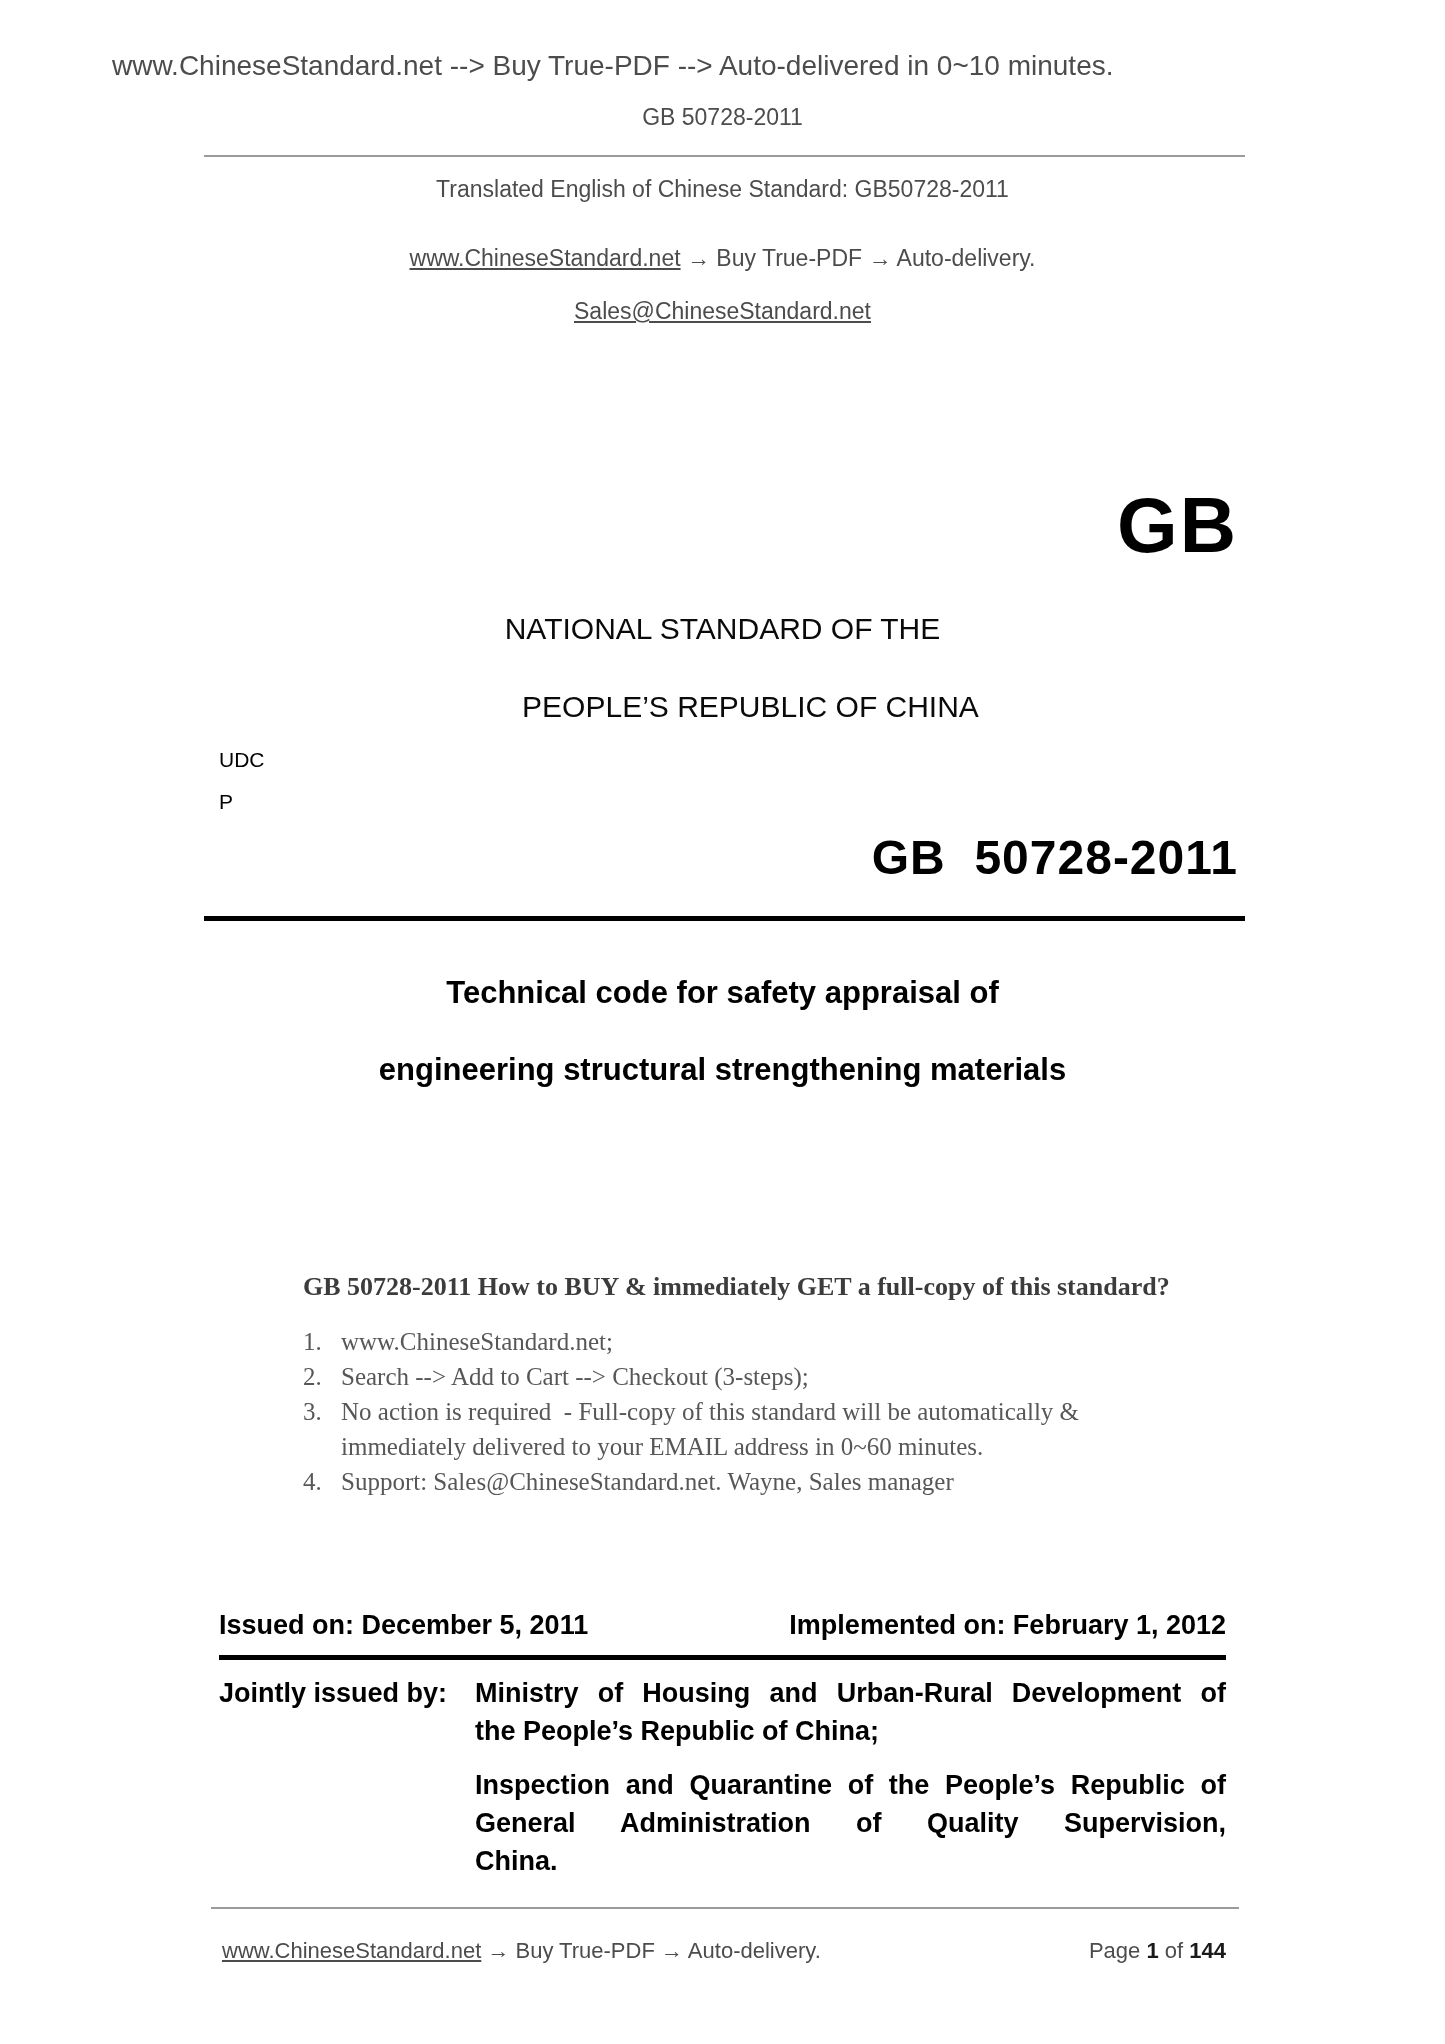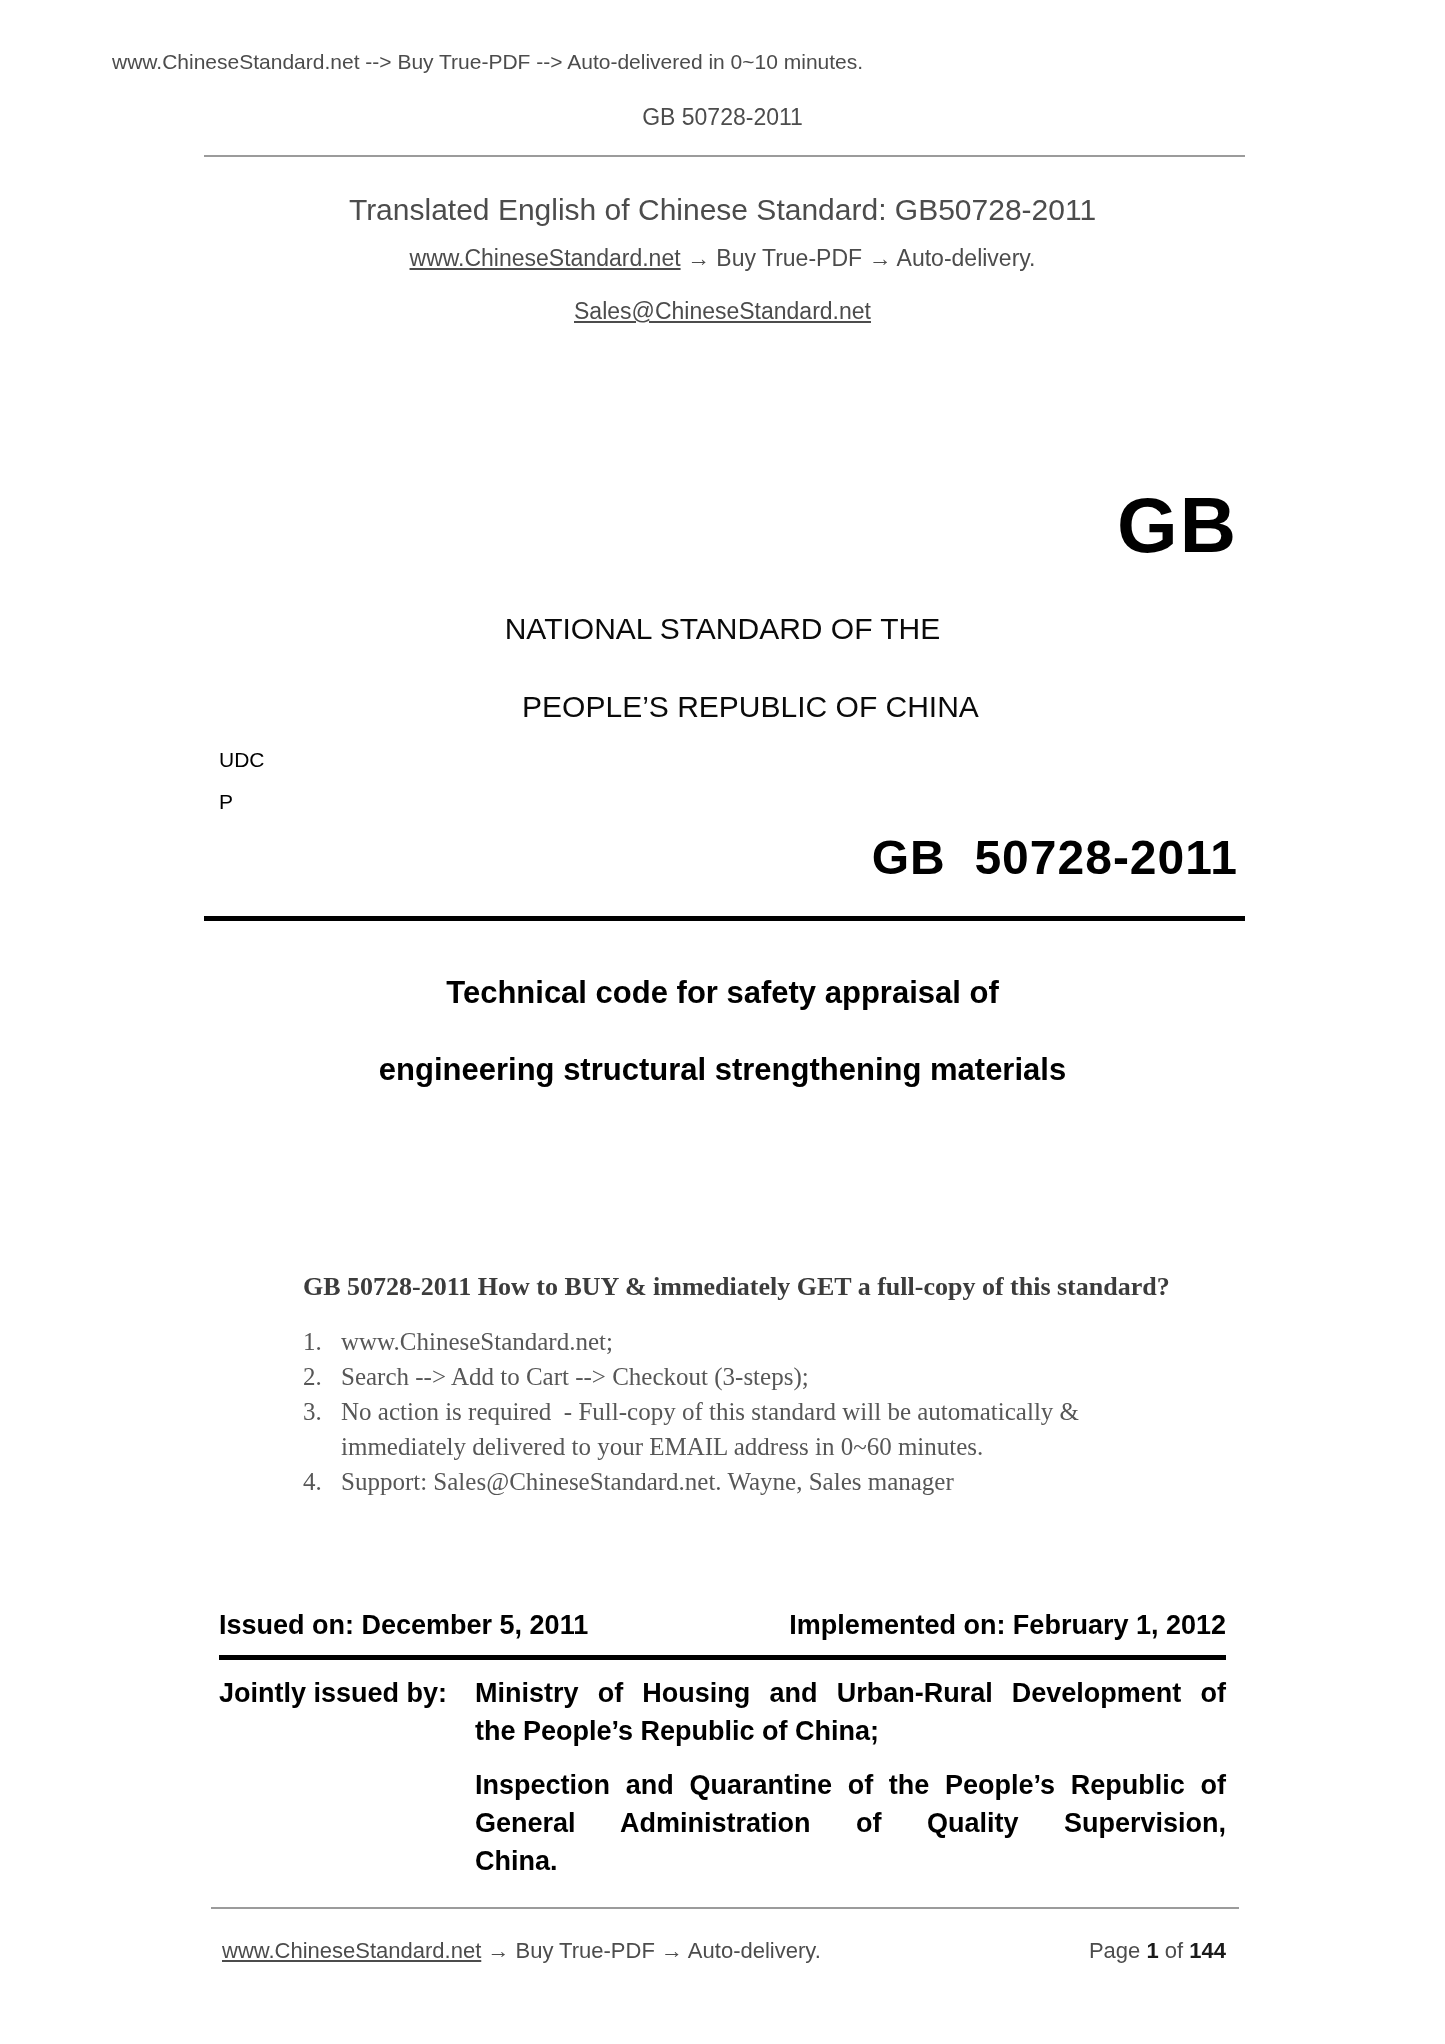--- a/index.html
+++ b/index.html
@@ -6,25 +6,25 @@
   body{
     width:1445px;height:2044px;background:#ffffff;position:relative;
     font-family:"Liberation Sans", sans-serif;color:#000;
     overflow:hidden;
   }
   .abs{position:absolute;}
   .centered{left:0;width:100%;text-align:center;}
   .gray{color:#4c4c4c;}
   .u{text-decoration:underline;}
   
-  .tagline{top:50px;left:112px;font-size:21px;}
+  .tagline{top:50px;left:112px;font-size:28px;}
   .doc-code{top:104px;font-size:23px;}
   .rule-thin{height:2px;background:#9b9b9b;}
   .top-rule{top:155px;left:204px;width:1041px;}
-  .translated{top:193px;font-size:30px;}
+  .translated{top:176px;font-size:23px;}
   .buy-line{top:245px;font-size:23px;}
   .email-line{top:298px;font-size:23px;}
   
   .gb-logo{top:486px;right:207px;font-size:78px;font-weight:bold;line-height:1;letter-spacing:2px;}
   .nat1{top:612px;font-size:30px;color:#0a0a0a;}
   .nat2{top:690px;font-size:30px;color:#0a0a0a;padding-left:28px;}
   .udc{top:748px;left:219px;font-size:21px;}
   .p-cls{top:790px;left:219px;font-size:21px;}
   .std-num{top:830px;right:207px;font-size:48px;font-weight:bold;white-space:pre;letter-spacing:1px;}
   .rule-thick{height:5px;background:#000;}

